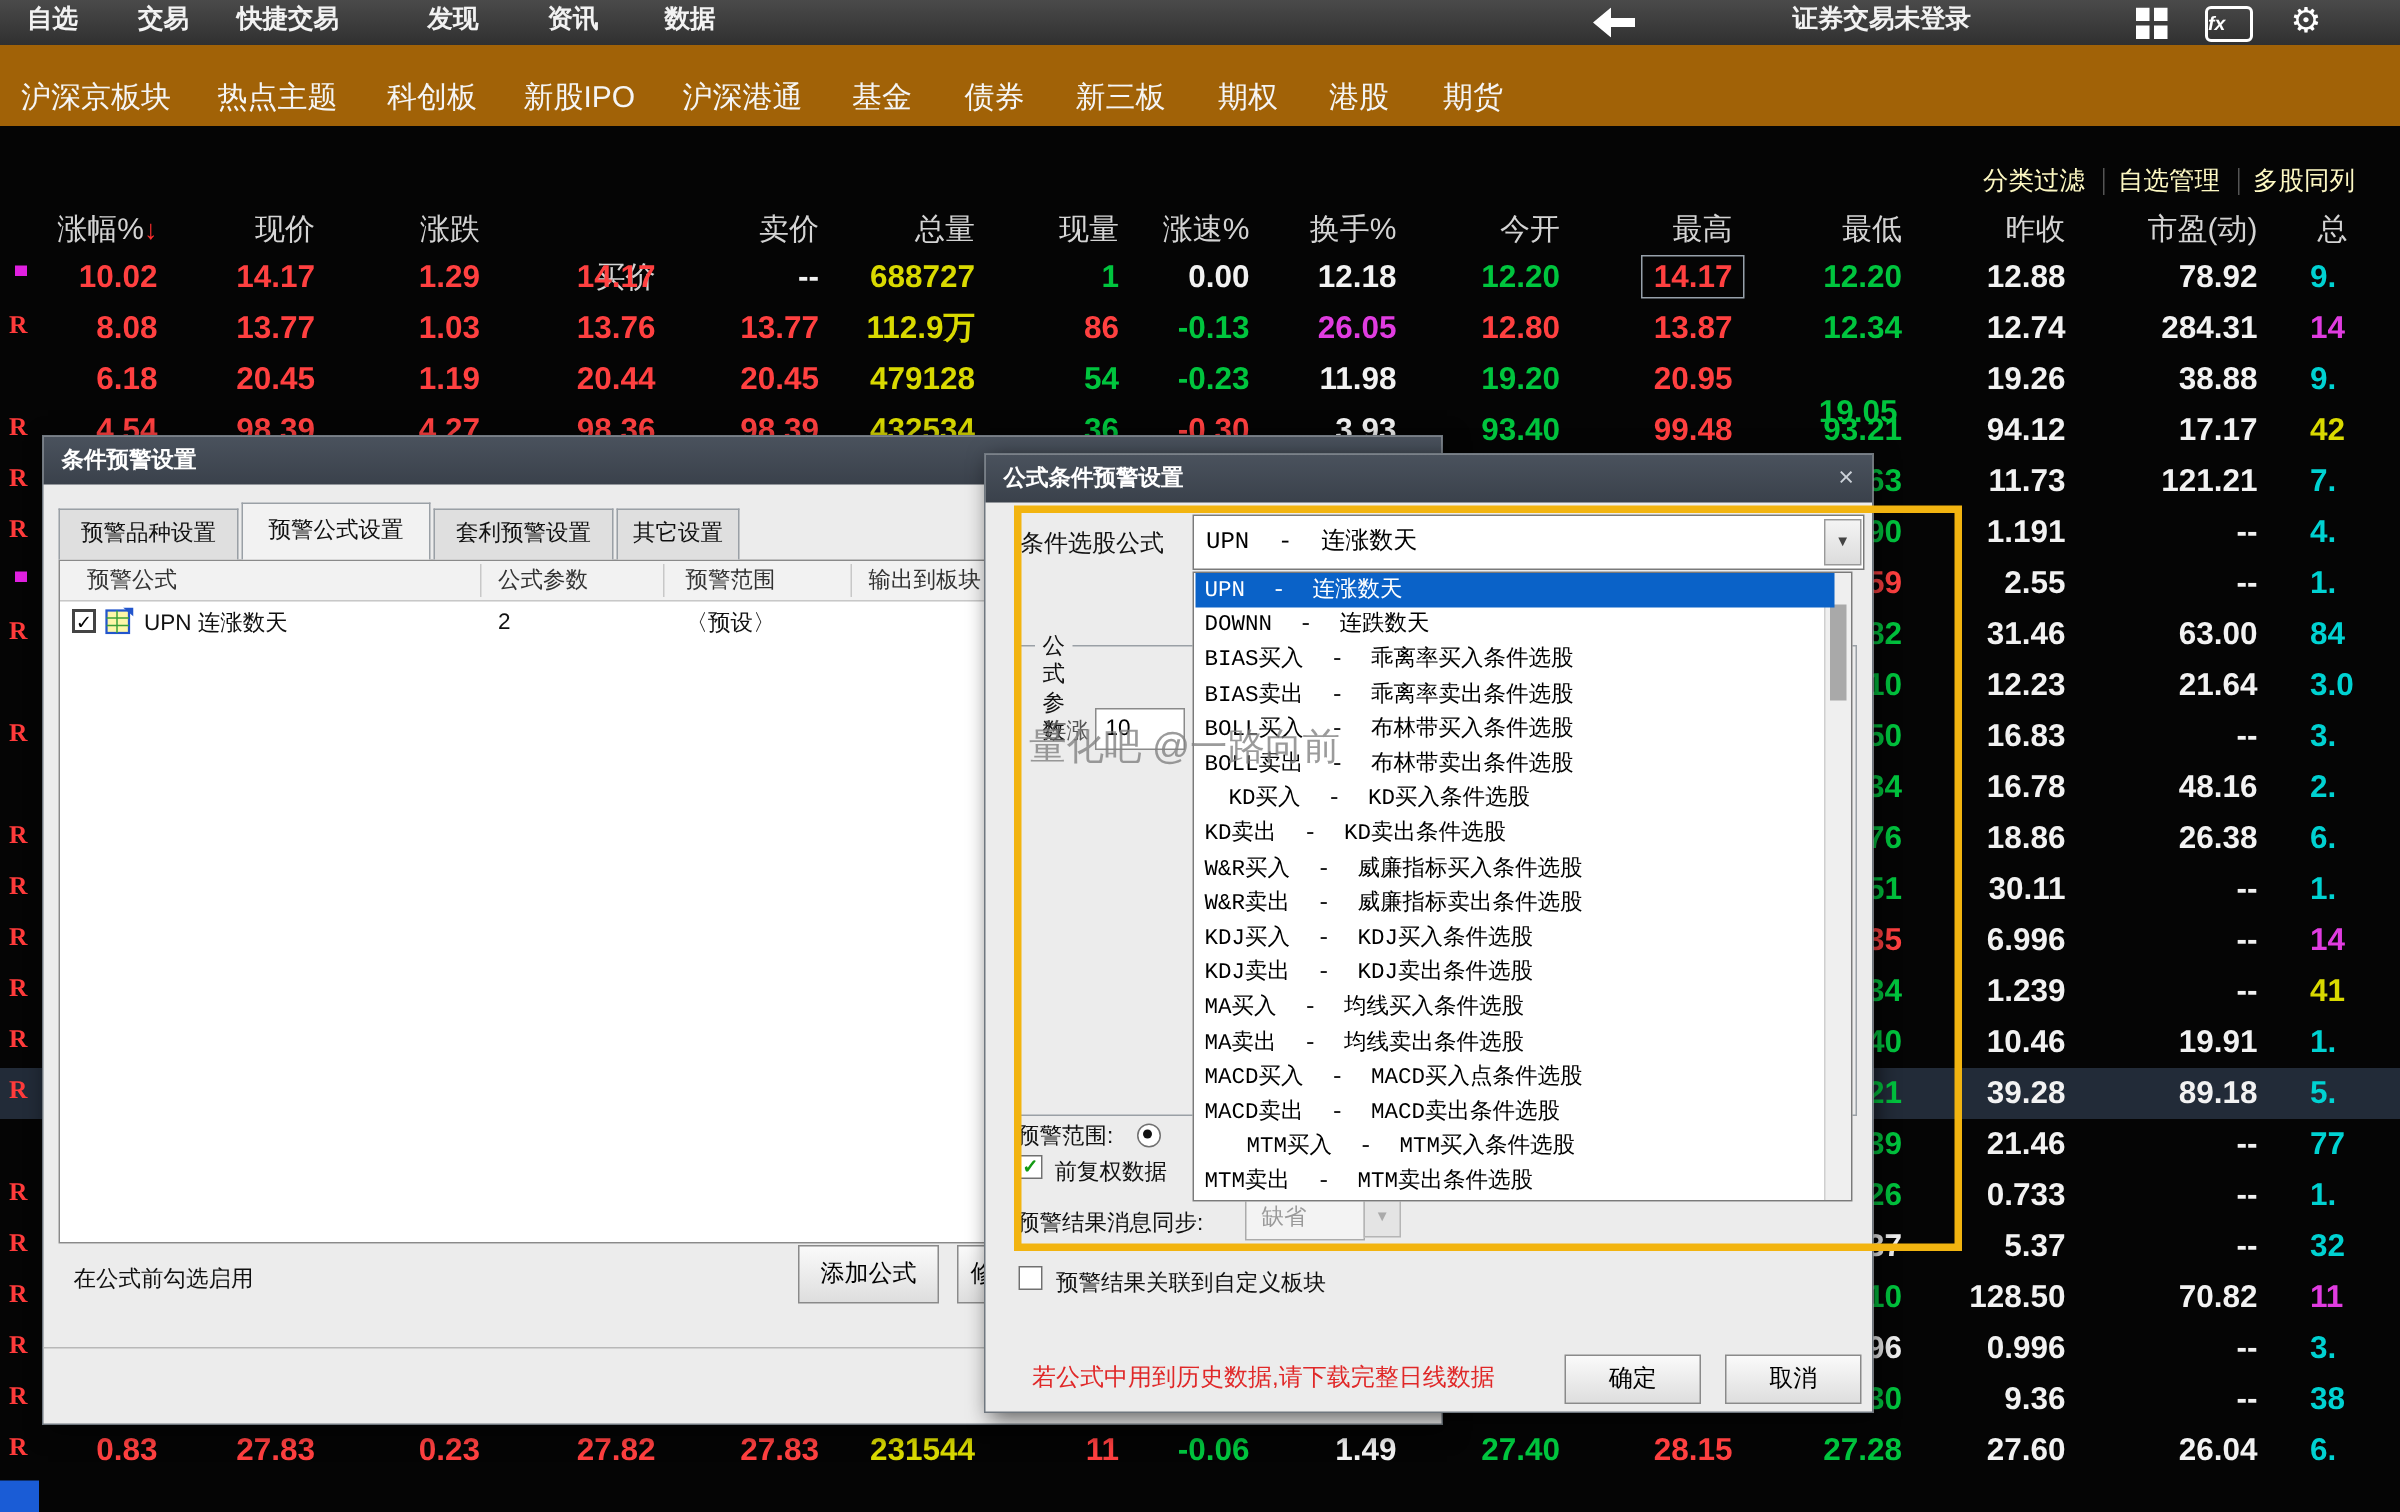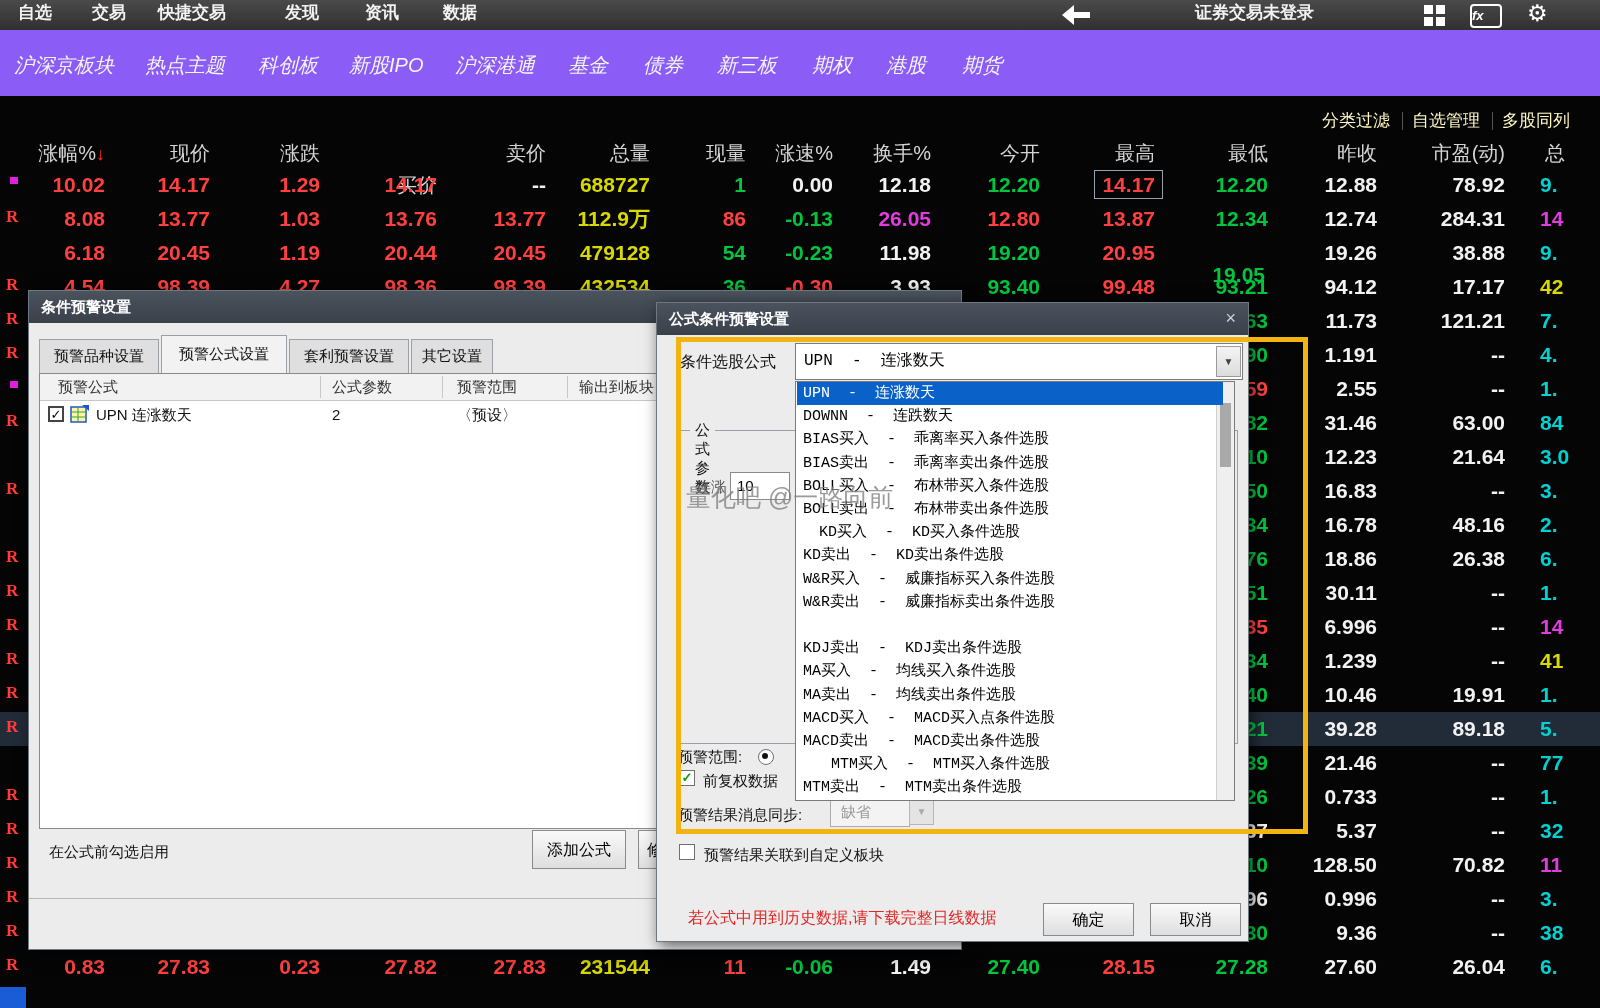--- a/index.html
+++ b/index.html
@@ -7,21 +7,21 @@
          font-family:"Liberation Sans",sans-serif;}
   
   #topbar{position:absolute;left:0;top:0;width:1600px;height:30px;
           background:linear-gradient(#4a4a4a,#303030);border-bottom:1px solid #222;}
   .topmenu{position:absolute;top:0;height:30px;line-height:26px;color:#f2f2f2;
            font-size:17px;font-weight:bold;}
   #login-status{position:absolute;top:0;left:1195px;height:30px;line-height:26px;
                 color:#f2f2f2;font-size:17px;font-weight:bold;}
   .topicon{position:absolute;top:3px;color:#fff;}
   
-  #navbar{position:absolute;left:0;top:30px;width:1600px;height:66px;background:#8b5cf6;font-style:italic;}
+  #navbar{position:absolute;left:0;top:30px;width:1600px;height:54px;background:#a16207;}
   .navitem{position:absolute;top:0;height:70px;line-height:70px;color:#f5f5f5;font-size:20px;}
   
   .vtab{position:absolute;top:108px;height:26px;line-height:26px;color:#fef9c3;font-size:17px;}
   .vtab-div{position:absolute;top:112px;width:1px;height:18px;background:#555;}
   
   .th{position:absolute;top:138px;height:30px;line-height:30px;text-align:right;
       color:#d4d4d4;font-size:20px;white-space:nowrap;}
   .sort-arrow{color:#ff2d2d;font-size:18px;}
   #rows{position:absolute;left:0;top:168px;width:1600px;}
   .trow{position:absolute;left:0;width:1600px;height:34px;}
@@ -452,20 +452,21 @@
   <div class="ditem sel" style="top: 0px;">UPN  -  连涨数天</div>
       <div class="ditem" style="top: 23.2px;">DOWNN  -  连跌数天</div>
       <div class="ditem" style="top: 46.4px;">BIAS买入  -  乖离率买入条件选股</div>
       <div class="ditem" style="top: 69.6px;">BIAS卖出  -  乖离率卖出条件选股</div>
       <div class="ditem" style="top: 92.8px;">BOLL买入  -  布林带买入条件选股</div>
       <div class="ditem" style="top: 116px;">BOLL卖出  -  布林带卖出条件选股</div>
       <div class="ditem" style="top: 139.2px; margin-left: 16px;">KD买入  -  KD买入条件选股</div>
       <div class="ditem" style="top: 162.4px;">KD卖出  -  KD卖出条件选股</div>
       <div class="ditem" style="top: 185.6px;">W&amp;R买入  -  威廉指标买入条件选股</div>
       <div class="ditem" style="top: 208.8px;">W&amp;R卖出  -  威廉指标卖出条件选股</div>
+      <div class="ditem" style="top: 232px;">KDJ买入  -  KDJ买入条件选股</div>
       <div class="ditem" style="top: 255.2px;">KDJ卖出  -  KDJ卖出条件选股</div>
       <div class="ditem" style="top: 278.4px;">MA买入  -  均线买入条件选股</div>
       <div class="ditem" style="top: 301.6px;">MA卖出  -  均线卖出条件选股</div>
       <div class="ditem" style="top: 324.8px;">MACD买入  -  MACD买入点条件选股</div>
       <div class="ditem" style="top: 348px;">MACD卖出  -  MACD卖出条件选股</div>
       <div class="ditem" style="top: 371.2px; margin-left: 28px;">MTM买入  -  MTM买入条件选股</div>
       <div class="ditem" style="top: 394.4px;">MTM卖出  -  MTM卖出条件选股</div>
     </div>
 
   <div id="yellow-rect"></div>

